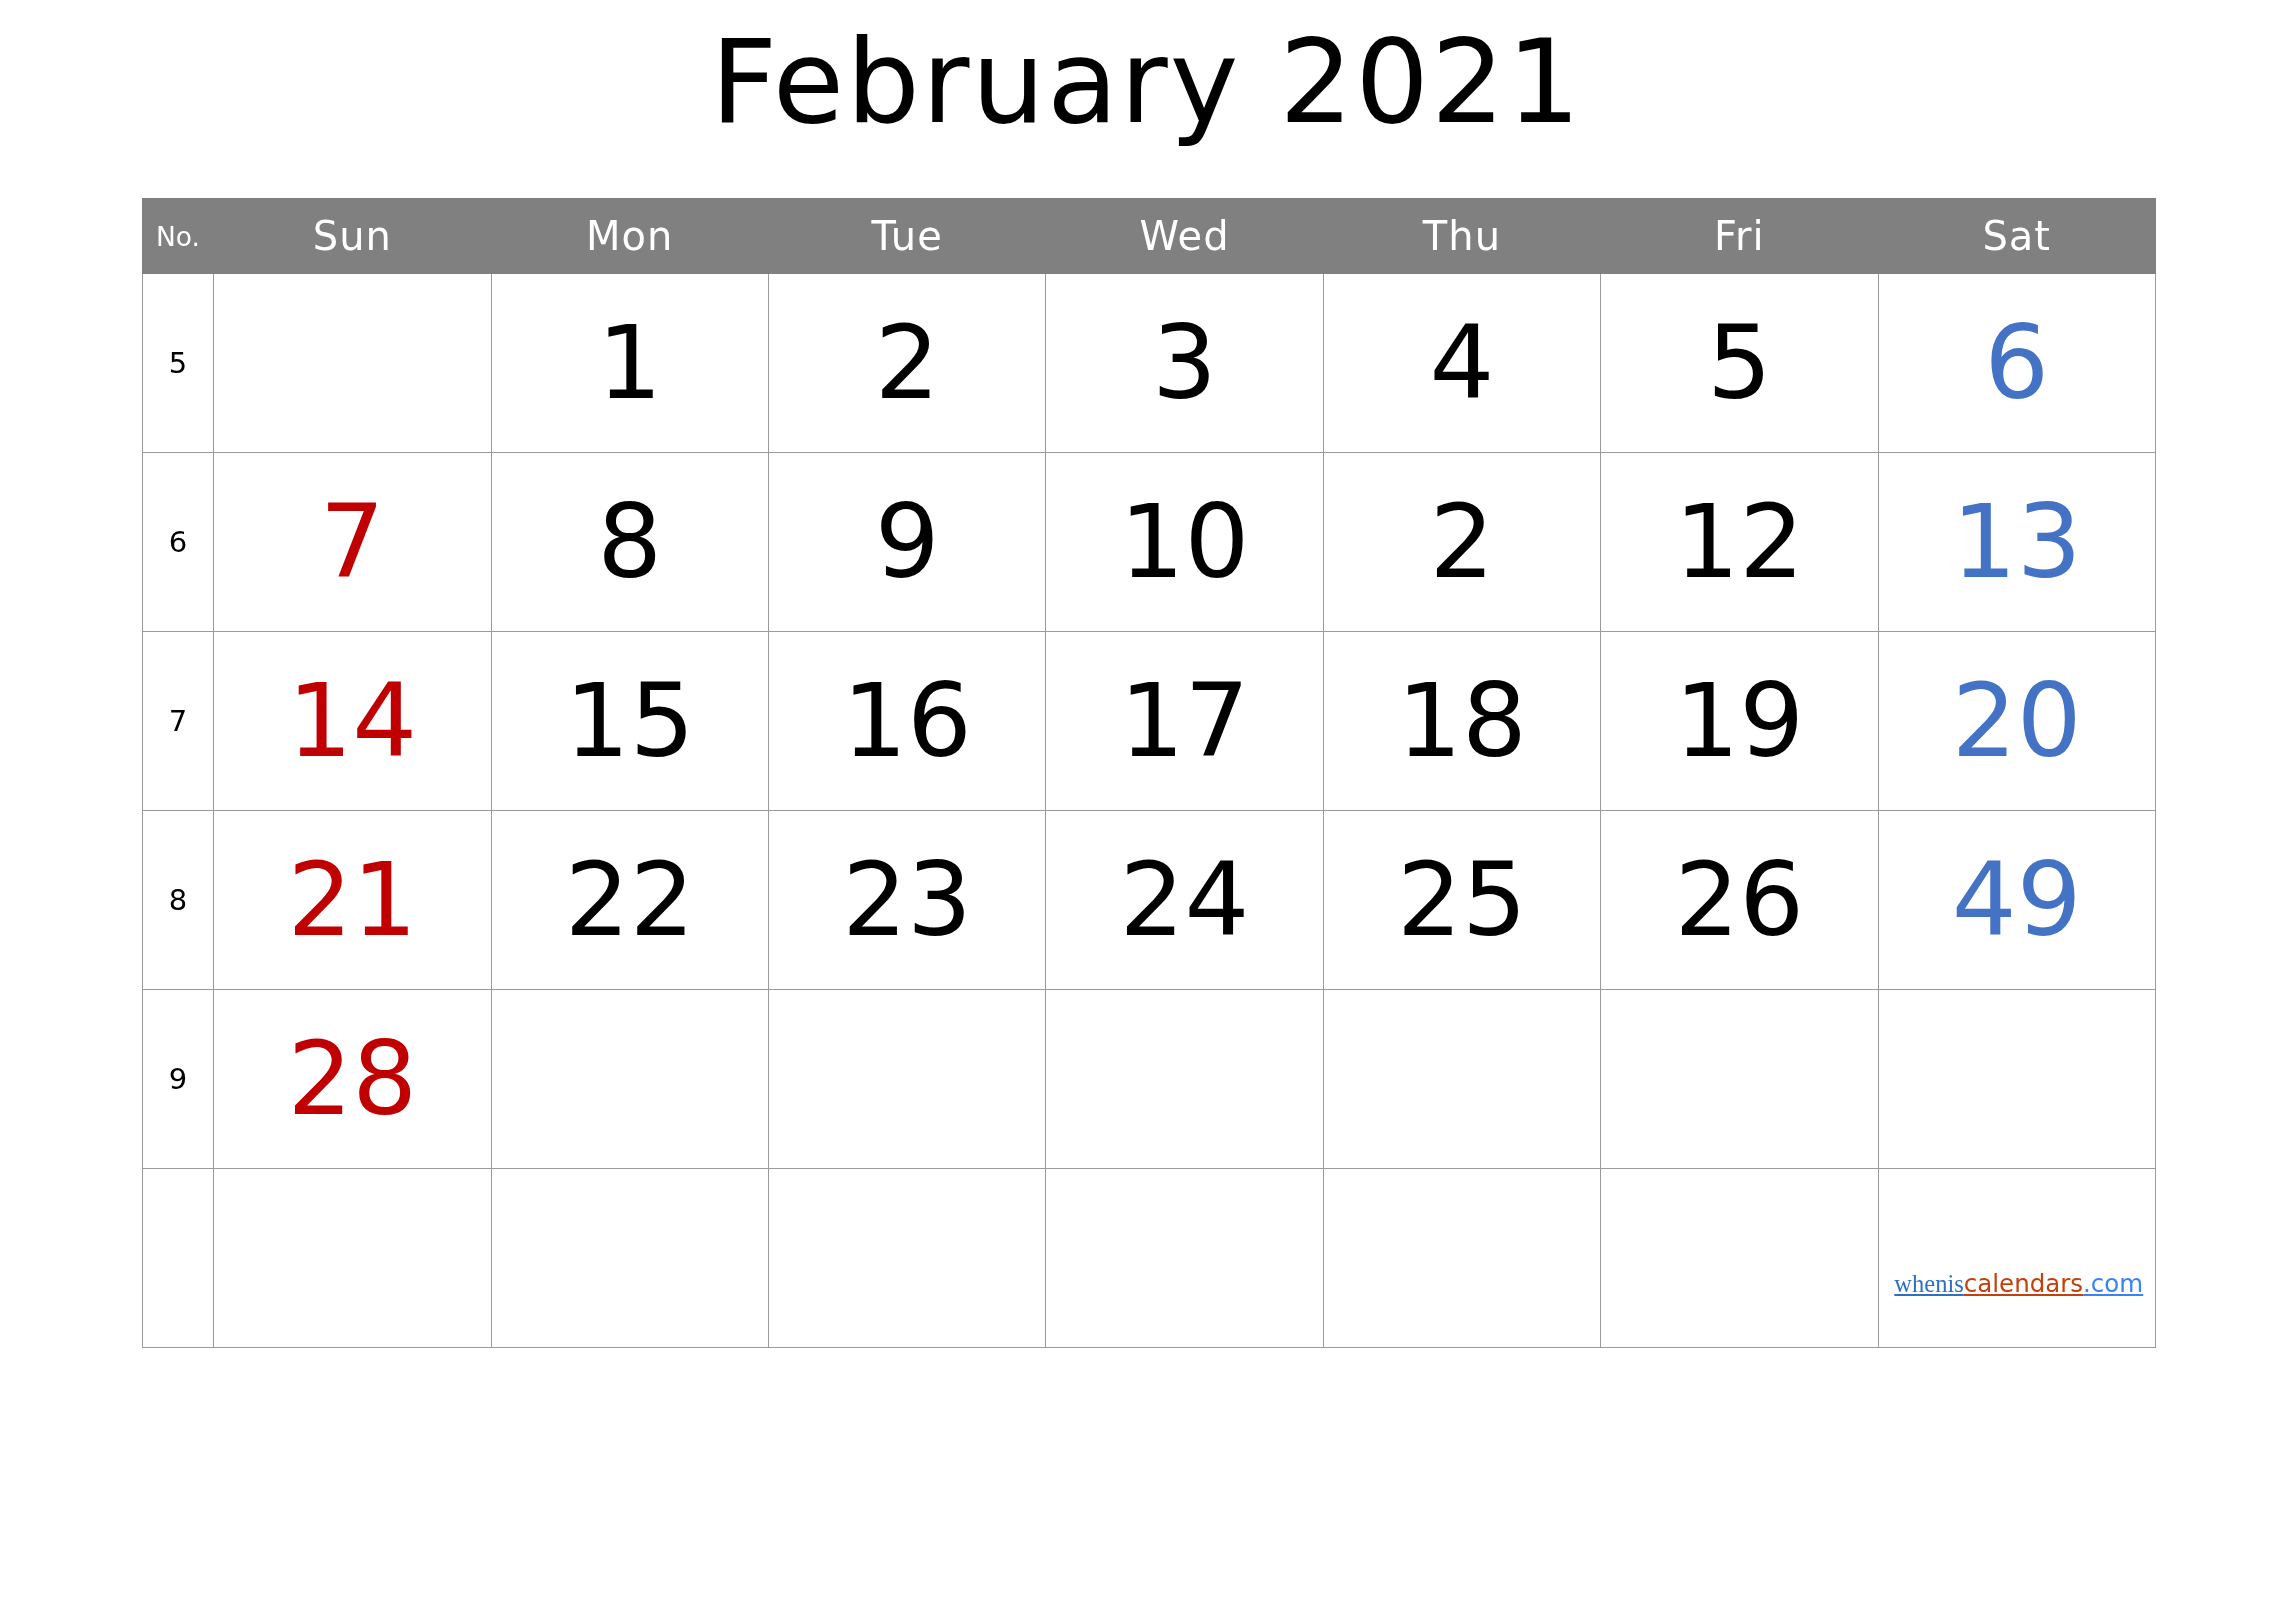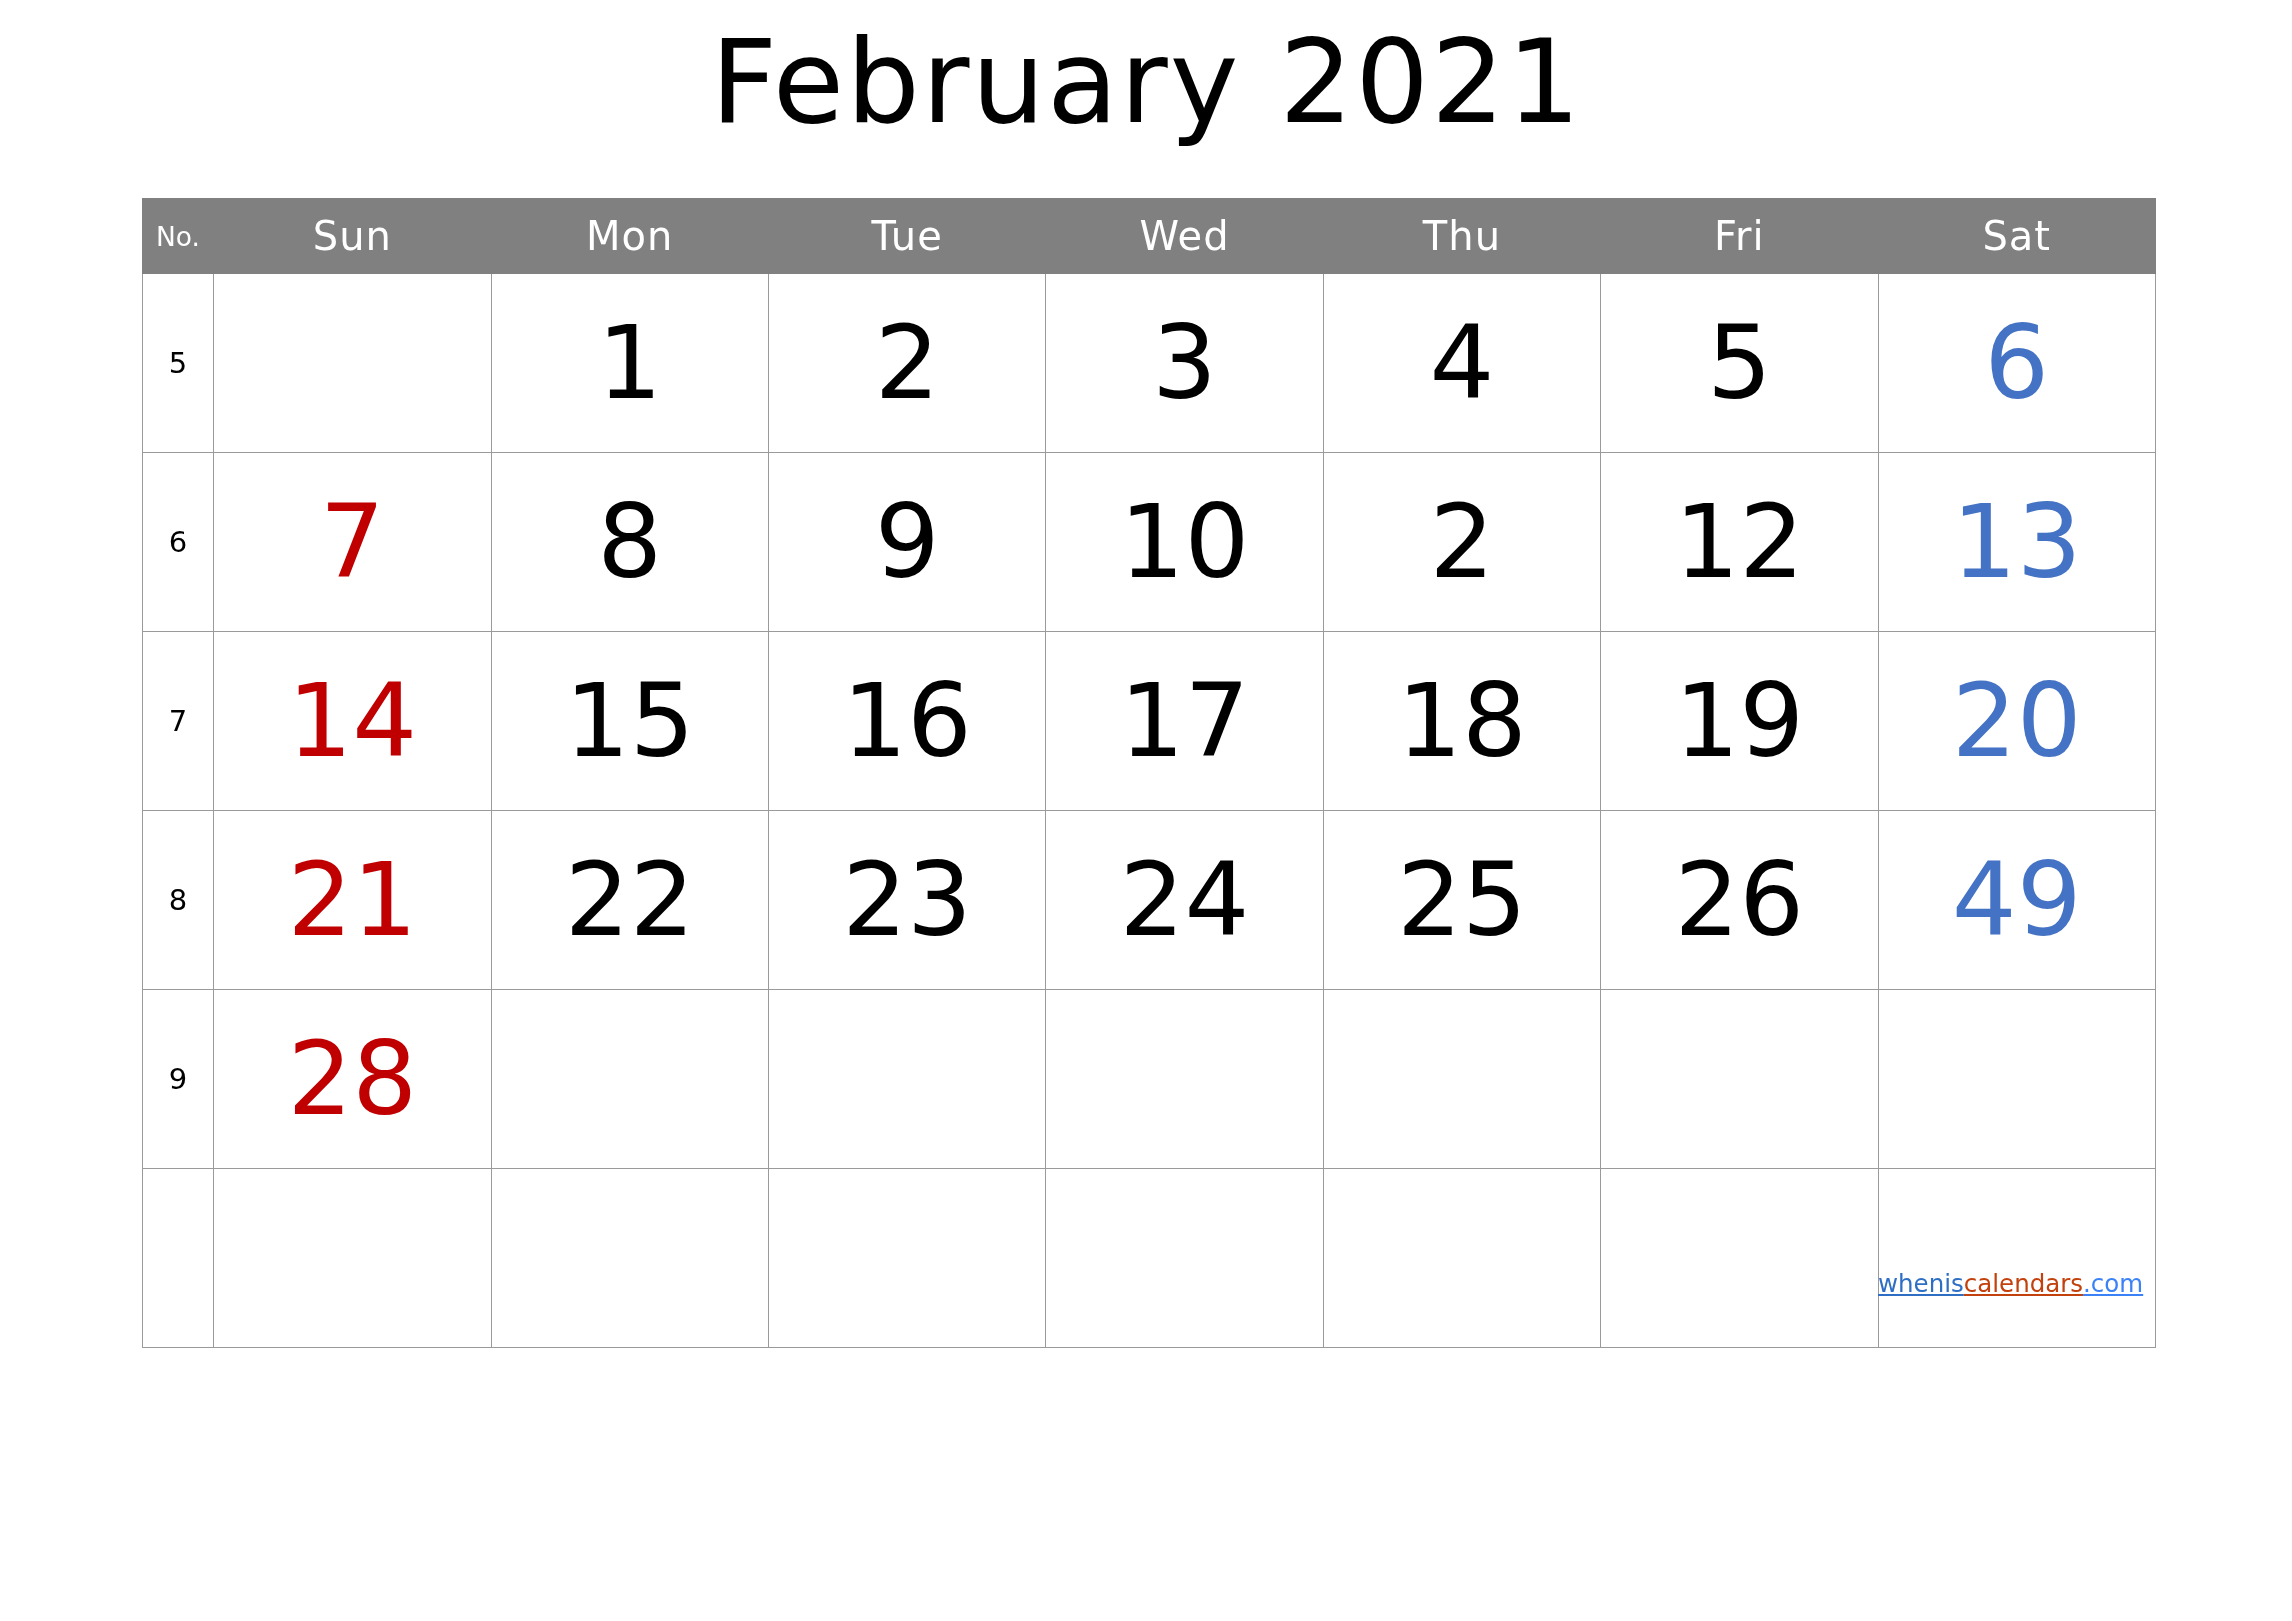--- a/index.html
+++ b/index.html
@@ -110,21 +110,21 @@
   
   .watermark {
     position: absolute;
     right: 9.8px;
     bottom: 11.8px;
     font-size: 24.5px;
     font-family: "DejaVu Sans", sans-serif;
     white-space: nowrap;
     text-decoration: none;
   }
-  .wm-a { color: #2e6fc4; text-decoration: underline; }
+  .wm-a { color: #2e6fc4; text-decoration: underline; font-family: Liberation Serif, serif; }
   .wm-b { color: #c2410c; text-decoration: underline; }
   .wm-c { color: #3b82f6; text-decoration: underline; }
 
   .wm-wrap {
     position: absolute;
     left: 1879px;
     top: 1310px;
     width: 274px;
     text-align: right;
   }

